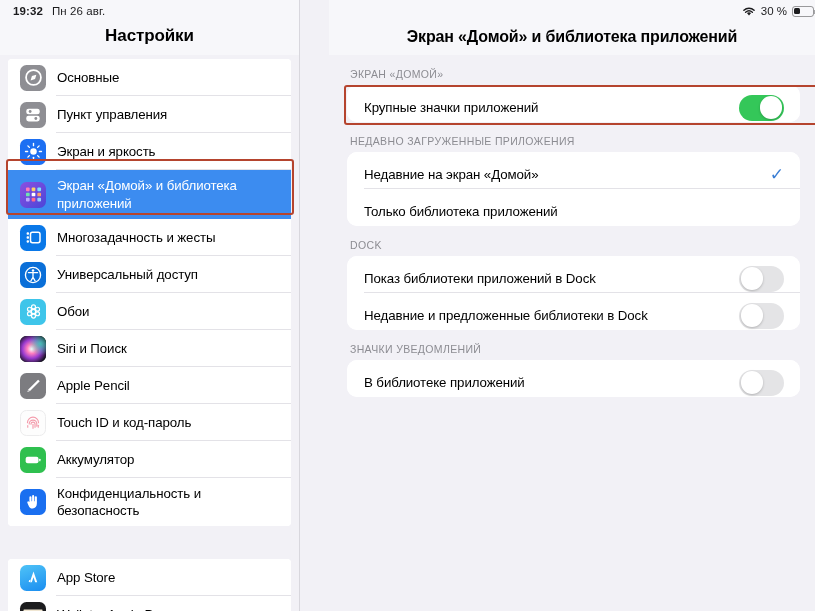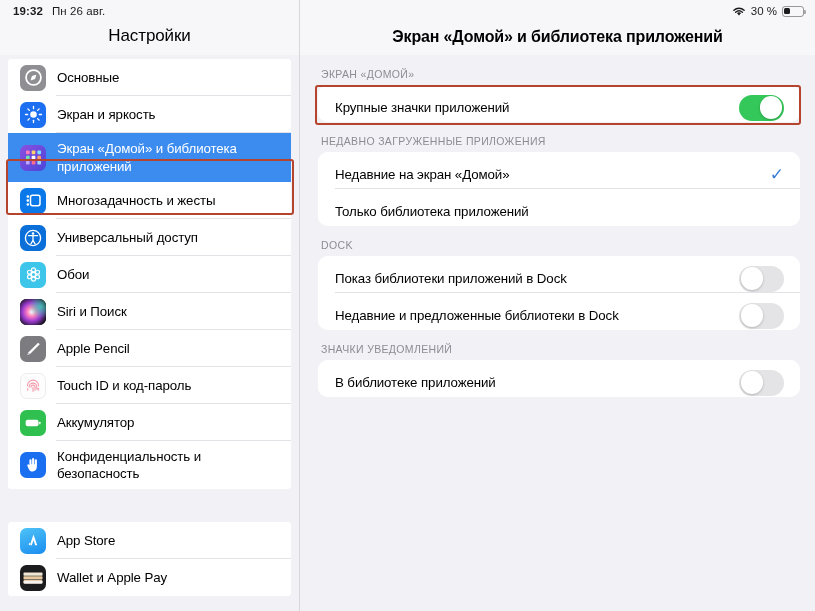--- a/index.html
+++ b/index.html
@@ -7,20 +7,21 @@
     width: 815px; height: 611px;
     font-family: "Liberation Sans", "DejaVu Sans", sans-serif;
     background: #f2f1f6;
     overflow: hidden;
   }
   #app {
     position: relative;
     width: 815px; height: 611px;
     display: flex;
     background: #f2f1f6;
+    gap: 29px;
   }
 
   
   .statusbar {
     position: absolute;
     top: 0; left: 0; right: 0;
     height: 22px;
     display: flex;
     align-items: center;
     font-size: 11.5px;
@@ -31,21 +32,21 @@
   .status-left {
     display: flex; align-items: center; gap: 9px;
     padding-left: 13px;
     font-weight: 600;
     letter-spacing: 0.1px;
   }
   .status-date { font-weight: 500; }
   .status-right {
     margin-left: auto;
     display: flex; align-items: center; gap: 5px;
-    padding-right: 11px;
+    padding-right: 1px;
     font-weight: 500;
   }
   .wifi-icon { display: block; }
   .batt {
     position: relative;
     width: 22px; height: 11px;
     border: 1.1px solid rgba(0,0,0,0.38);
     border-radius: 3px;
     display: inline-block;
   }
@@ -78,21 +79,21 @@
   .sidebar-header {
     height: 55px;
     display: flex;
     align-items: flex-end;
     justify-content: center;
     padding-bottom: 9px;
     background: #f7f7fa;
   }
   .sidebar-title {
     font-size: 17px;
-    font-weight: 400;
+    font-weight: 700;
     color: #000;
     letter-spacing: -0.1px;
   }
   .sb-group {
     background: #ffffff;
     border-radius: 4px;
     margin: 0 8px 0 8px;
     overflow: hidden;
   }
   .sb-group.first { margin-top: 4px; }
@@ -276,20 +277,32 @@
         <span class="sb-icon" style="background:#8e8e93">
           <svg width="19" height="19" viewBox="0 0 24 24">
             <path fill="#fff" d="M12 1.5a10.5 10.5 0 1 0 0 21 10.5 10.5 0 0 0 0-21Zm0 2.2a8.3 8.3 0 1 1 0 16.6 8.3 8.3 0 0 1 0-16.6Z"></path>
             <path fill="#fff" d="M15.6 8.4 10 10.2l-1.7 5.6 5.7-1.8 1.6-5.6Z"></path>
           </svg>
         </span>
         <span class="sb-label">Основные</span>
         <span class="sep"></span>
       </div>
 
+      <div class="sb-row">
+        <span class="sb-icon" style="background:#8e8e93">
+          <svg width="18" height="18" viewBox="0 0 24 24">
+            <rect x="3" y="3.5" width="18" height="7.6" rx="3.2" fill="#fff"></rect>
+            <circle cx="8.2" cy="7.3" r="1.9" fill="#8e8e93"></circle>
+            <rect x="3" y="12.9" width="18" height="7.6" rx="3.2" fill="#fff"></rect>
+            <circle cx="15.8" cy="16.7" r="1.9" fill="#8e8e93"></circle>
+          </svg>
+        </span>
+        <span class="sb-label">Пункт управления</span>
+        <span class="sep"></span>
+      </div>
 
       <div class="sb-row">
         <span class="sb-icon" style="background:#1d6ff2">
           <svg width="19" height="19" viewBox="0 0 24 24">
             <circle cx="12" cy="12" r="4.1" fill="#fff"></circle>
             <g stroke="#fff" stroke-width="1.7" stroke-linecap="round">
               <line x1="12" y1="1.9" x2="12" y2="4.6"></line>
                 <line x1="12" y1="19.4" x2="12" y2="22.1"></line>
               <line x1="1.9" y1="12" x2="4.6" y2="12"></line>
                 <line x1="19.4" y1="12" x2="22.1" y2="12"></line>

